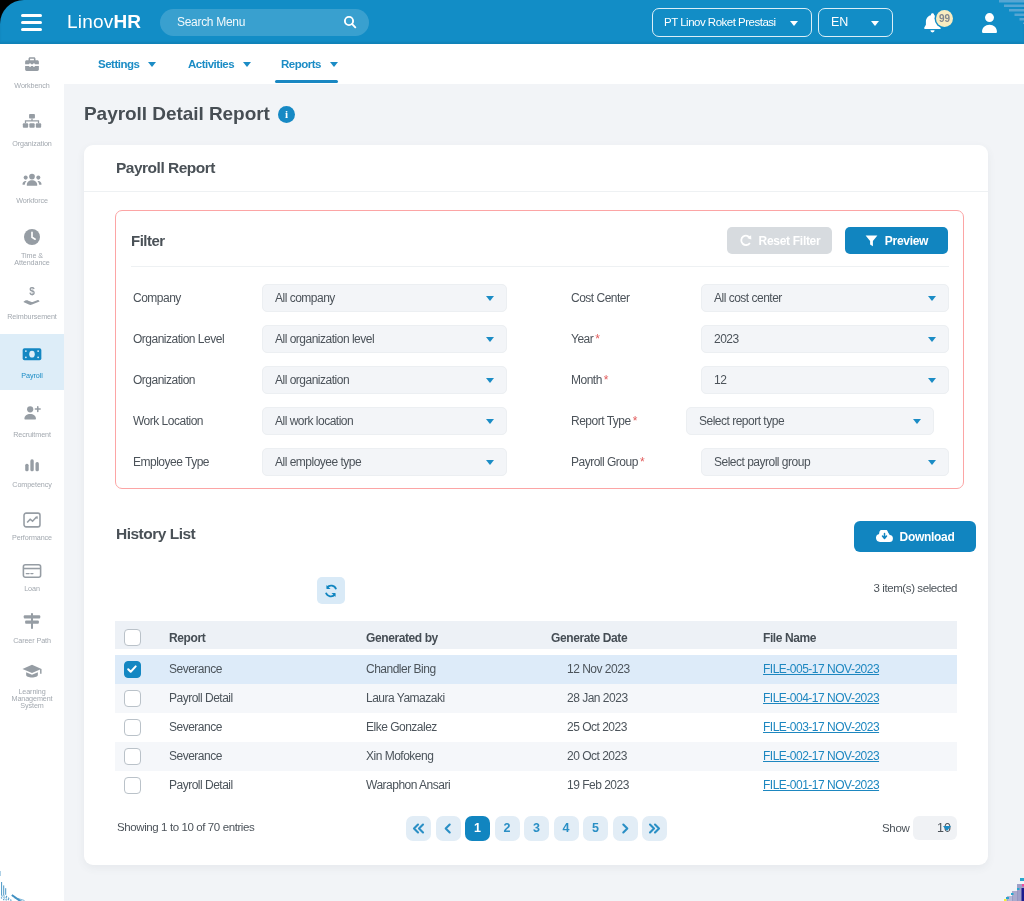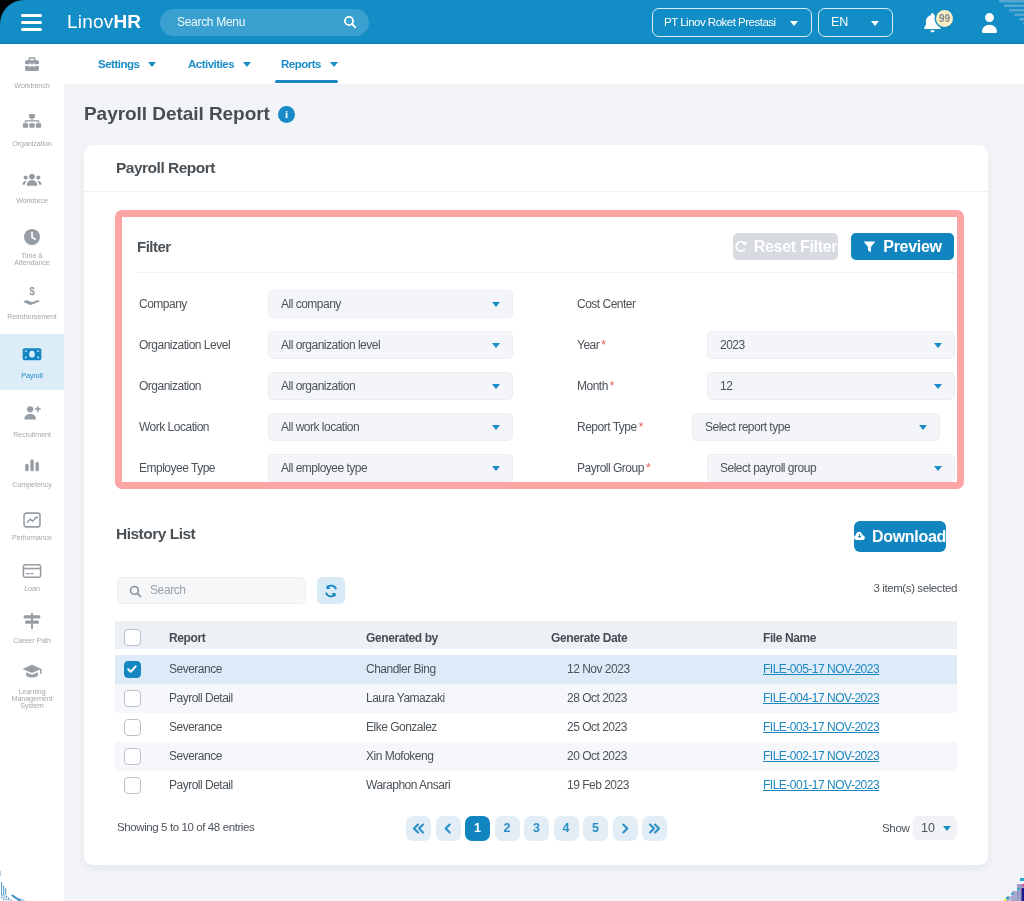--- a/index.html
+++ b/index.html
@@ -27,53 +27,53 @@
 .tab{position:absolute;top:0;height:40px;line-height:40px;color:#1b8cc5;font-size:11.5px;font-weight:700;letter-spacing:-.5px}
 .tab .caret{margin-left:9px;vertical-align:1px}
 .tab-underline{position:absolute;left:211px;top:36px;width:63px;height:3px;background:#1987c2;border-radius:2px}
 
 .pagetitle{position:absolute;left:84px;top:103px;font-size:19px;font-weight:700;color:#474e54;z-index:1;letter-spacing:-.05px}
 .info-ic{position:absolute;left:278px;top:106px;width:17px;height:17px;line-height:17px;border-radius:50%;background:#1789c4;color:#fff;font-size:11px;font-weight:700;text-align:center;z-index:1;font-family:"Liberation Serif",serif}
 
 .card{position:absolute;left:84px;top:145px;width:904px;height:720px;background:#fff;border-radius:9px;box-shadow:0 3px 8px rgba(70,80,95,.07);z-index:1}
 .card h2{position:absolute;left:32px;top:14px;font-size:15.5px;font-weight:700;color:#4a5157;letter-spacing:-.5px}
 .card-div{position:absolute;left:0;top:46px;width:904px;height:1px;background:#eef1f3}
-.filterbox{position:absolute;left:31px;top:65px;width:849px;height:279px;border:7px solid #fca5a5;border-radius:7px}
+.filterbox{position:absolute;left:31px;top:65px;width:849px;height:279px;border:1px solid #fca5a5;border-radius:7px}
 .fb-title{position:absolute;left:15px;top:21px;font-size:15px;font-weight:700;color:#4a5157;letter-spacing:-.5px}
 .fb-div{position:absolute;left:15px;top:55px;width:818px;height:1px;background:#eef1f3}
-.btn{position:absolute;border-radius:5px;font-size:16px;font-weight:700;color:#fff;text-align:left;display:flex;align-items:center;justify-content:center;gap:7px;letter-spacing:-.3px}
+.btn{position:absolute;border-radius:5px;font-size:12px;font-weight:700;color:#fff;text-align:left;display:flex;align-items:center;justify-content:center;gap:7px;letter-spacing:-.3px}
 .btn-reset{left:611px;top:16px;width:105px;height:27px;background:#d7dbdf}
 .btn-preview{left:729px;top:16px;width:103px;height:27px;background:#1185c0}
 .f-label{position:absolute;font-size:12px;color:#4c535a;line-height:28px;height:28px;letter-spacing:-.5px}
 .f-label .req{color:#e25c5c;margin-left:2px}
 .sel{position:absolute;height:28px;background:#f3f5f8;border:1px solid #eceff2;border-radius:5px;font-size:12px;color:#4c535a;line-height:26px;padding-left:12px;letter-spacing:-.5px}
 .sel .caret{position:absolute;right:12px;top:11px}
 
 .h2b{position:absolute;left:32px;top:380px;font-size:15.5px;font-weight:700;color:#4a5157;letter-spacing:-.5px}
-.btn-dl{left:770px;top:376px;width:92px;height:31px;background:#1185c0;border-radius:6px}
+.btn-dl{left:770px;top:376px;width:122px;height:31px;background:#1185c0;border-radius:6px}
 .searchbox{position:absolute;left:33px;top:432px;width:189px;height:27px;background:#f6f7f9;border:1px solid #edeff2;border-radius:5px;font-size:12px;color:#9aa1a9;line-height:25px;padding-left:32px;letter-spacing:-.4px}
 .refreshbtn{position:absolute;left:233px;top:432px;width:28px;height:27px;background:#d9eaf7;border-radius:5px;display:flex;align-items:center;justify-content:center}
 .selcount{position:absolute;right:31px;top:437px;font-size:11.5px;color:#4c535a;letter-spacing:-.4px}
 
 .tbl{position:absolute;left:31px;top:476px;width:842px}
 .thead{position:absolute;left:0;top:0;width:842px;height:28px;background:#edf1f6;font-weight:700}
 .trow{position:absolute;left:0;width:842px;height:29px}
 .tc{position:absolute;font-size:12px;color:#4c545b;line-height:29px;letter-spacing:-.5px}
 .thead .tc{line-height:34px;font-weight:700;color:#454d54;letter-spacing:-.4px}
 .cb{position:absolute;left:9px;width:17px;height:17px;border:1.5px solid #bac2c9;border-radius:4px;background:#fff}
 .cb.on{background:#1487c2;border-color:#1487c2}
 .link{color:#1d87c0;text-decoration:underline}
 
 .pgrow{position:absolute;left:322px;top:671px;display:flex;gap:4.5px}
 .pg{width:25px;height:25px;border-radius:7px;background:#e2edf6;color:#2a8fc5;font-size:12.5px;font-weight:700;text-align:center;line-height:25px}
 .pg.on{background:#1185c0;color:#fff}
 .pg.ar{font-size:14.5px;line-height:24px}
 .showing{position:absolute;left:33px;top:676px;font-size:11.5px;color:#4c535a;letter-spacing:-.4px}
 .showlbl{position:absolute;left:798px;top:677px;font-size:11.5px;color:#4c535a;letter-spacing:-.3px}
-.showbox{position:absolute;left:829px;top:671px;width:44px;height:24px;background:#f0f2f5;border-radius:6px;font-size:12.5px;color:#4c535a;line-height:24px;padding-left:8px}
+.showbox{position:absolute;left:829px;top:671px;width:44px;height:24px;background:#f0f2f5;border-radius:6px;font-size:12.5px;color:#4c535a;line-height:24px;padding-left:24px}
 .showbox .caret{position:absolute;right:6px;top:10px}
 </style>
 </head>
 <body>
 <div class="corner-tl"></div>
 <svg class="abs" style="left:995px;top:0;z-index:3" width="29" height="25" viewBox="0 0 29 25">
 <g fill="#57a6d3">
       <rect x="4" y="0" width="25" height="2.5"></rect>
       <rect x="9" y="4.5" width="20" height="2.5"></rect>
       <rect x="14" y="9" width="15" height="2.5"></rect>
@@ -229,20 +229,21 @@
 <div class="btn btn-reset"><svg width="13" height="13" viewBox="0 0 13 13">
           <path fill="none" stroke="#fff" stroke-width="1.8" d="M10.9 8.9a4.7 4.7 0 1 1 .3-4.6"></path>
           <path fill="#fff" d="M12.1 1.2l.2 4.3-4.1-1.5z"></path>
         </svg>Reset Filter</div>
 <div class="btn btn-preview"><svg width="13" height="12" viewBox="0 0 13 12">
           <path fill="#fff" d="M.6.5h11.8L7.9 5.9v5.3L5.1 9.4V5.9z"></path>
         </svg>Preview</div>
 <div class="f-label" style="left:17px;top:73px">Company</div>
 <div class="sel" style="left:146px;top:73px;width:245px">All company<span class="caret"></span></div>
 <div class="f-label" style="left:455px;top:73px">Cost Center</div>
+<div class="sel" style="left:585px;top:73px;width:248px">All cost center<span class="caret"></span></div>
 <div class="f-label" style="left:17px;top:114px">Organization Level</div>
 <div class="sel" style="left:146px;top:114px;width:245px">All organization level<span class="caret"></span></div>
 <div class="f-label" style="left:455px;top:114px">Year<span class="req">*</span></div>
 <div class="sel" style="left:585px;top:114px;width:248px">2023<span class="caret"></span></div>
 <div class="f-label" style="left:17px;top:155px">Organization</div>
 <div class="sel" style="left:146px;top:155px;width:245px">All organization<span class="caret"></span></div>
 <div class="f-label" style="left:455px;top:155px">Month<span class="req">*</span></div>
 <div class="sel" style="left:585px;top:155px;width:248px">12<span class="caret"></span></div>
 <div class="f-label" style="left:17px;top:196px">Work Location</div>
 <div class="sel" style="left:146px;top:196px;width:245px">All work location<span class="caret"></span></div>
@@ -251,26 +252,20 @@
 <div class="f-label" style="left:17px;top:237px">Employee Type</div>
 <div class="sel" style="left:146px;top:237px;width:245px">All employee type<span class="caret"></span></div>
 <div class="f-label" style="left:455px;top:237px">Payroll Group<span class="req">*</span></div>
 <div class="sel" style="left:585px;top:237px;width:248px">Select payroll group<span class="caret"></span></div>
 </div>
 <div class="h2b">History List</div>
 <div class="btn btn-dl"><svg width="17" height="13" viewBox="0 0 17 13">
         <path fill="#fff" d="M13.7 5.1a3.4 3.4 0 0 1-.4 6.8H4a4 4 0 0 1-.9-7.9 4.6 4.6 0 0 1 9-1.6c.6.6 1.3 1.5 1.6 2.7z"></path>
         <path fill="none" d="M8.5 3.6v4.2M6.5 6l2 2.4 2-2.4" stroke="#1185c0" stroke-width="1.5" stroke-linecap="round" stroke-linejoin="round"></path>
       </svg>Download</div>
-<div class="searchbox">Search
-<svg style="position:absolute;left:11px;top:7px" width="13" height="13" viewBox="0 0 13 13">
-        <circle cx="5.4" cy="5.4" r="3.9" fill="none" stroke="#8a929a" stroke-width="1.6"></circle>
-        <line x1="8.4" y1="8.4" x2="11.4" y2="11.4" stroke="#8a929a" stroke-width="1.6" stroke-linecap="round"></line>
-      </svg>
-</div>
 <div class="refreshbtn">
       <svg width="14" height="14" viewBox="0 0 14 14">
         <g fill="none" stroke="#1185c0" stroke-width="1.8">
           <path d="M12.1 5.2A5.3 5.3 0 0 0 3 3.6"></path>
           <path d="M1.9 8.8a5.3 5.3 0 0 0 9.1 1.6"></path>
         </g>
         <path fill="#1185c0" d="M2.5 1v4h4z"></path>
         <path fill="#1185c0" d="M11.5 13V9h-4z"></path>
       </svg>
     </div>
@@ -291,21 +286,21 @@
         </span>
         <span class="tc" style="left:54px">Severance</span>
         <span class="tc" style="left:251px">Chandler Bing</span>
         <span class="tc" style="left:452px">12 Nov 2023</span>
         <span class="tc link" style="left:648px">FILE-005-17 NOV-2023</span>
       </div>
 <div class="trow" style="top:63px;background:#f5f7fa">
         <span class="cb" style="top:6px"></span>
         <span class="tc" style="left:54px">Payroll Detail</span>
         <span class="tc" style="left:251px">Laura Yamazaki</span>
-        <span class="tc" style="left:452px">28 Oct 2023</span>
+        <span class="tc" style="left:452px">28 Jan 2023</span>
         <span class="tc link" style="left:648px">FILE-004-17 NOV-2023</span>
       </div>
 <div class="trow" style="top:92px;background:#fff">
         <span class="cb" style="top:6px"></span>
         <span class="tc" style="left:54px">Severance</span>
         <span class="tc" style="left:251px">Elke Gonzalez</span>
         <span class="tc" style="left:452px">25 Oct 2023</span>
         <span class="tc link" style="left:648px">FILE-003-17 NOV-2023</span>
       </div>
 <div class="trow" style="top:121px;background:#f5f7fa">
@@ -316,21 +311,21 @@
         <span class="tc link" style="left:648px">FILE-002-17 NOV-2023</span>
       </div>
 <div class="trow" style="top:150px;background:#fff">
         <span class="cb" style="top:6px"></span>
         <span class="tc" style="left:54px">Payroll Detail</span>
         <span class="tc" style="left:251px">Waraphon Ansari</span>
         <span class="tc" style="left:452px">19 Feb 2023</span>
         <span class="tc link" style="left:648px">FILE-001-17 NOV-2023</span>
       </div>
 </div>
-<div class="showing">Showing 5 to 10 of 48 entries</div>
+<div class="showing">Showing 1 to 10 of 70 entries</div>
 <div class="pgrow">
 <div class="pg ar"><svg width="13" height="11" viewBox="0 0 13 11" style="vertical-align:-1px">
           <g fill="none" stroke="#2a8fc5" stroke-width="2.1" stroke-linecap="round" stroke-linejoin="round">
             <path d="M6 1.5L2 5.5l4 4"></path>
             <path d="M11 1.5L7 5.5l4 4"></path>
           </g>
         </svg></div>
       <div class="pg ar"><svg width="8" height="11" viewBox="0 0 8 11" style="vertical-align:-1px">
           <path d="M5.7 1.5l-4 4 4 4" fill="none" stroke="#2a8fc5" stroke-width="2.1" stroke-linecap="round" stroke-linejoin="round"></path>
         </svg></div>

